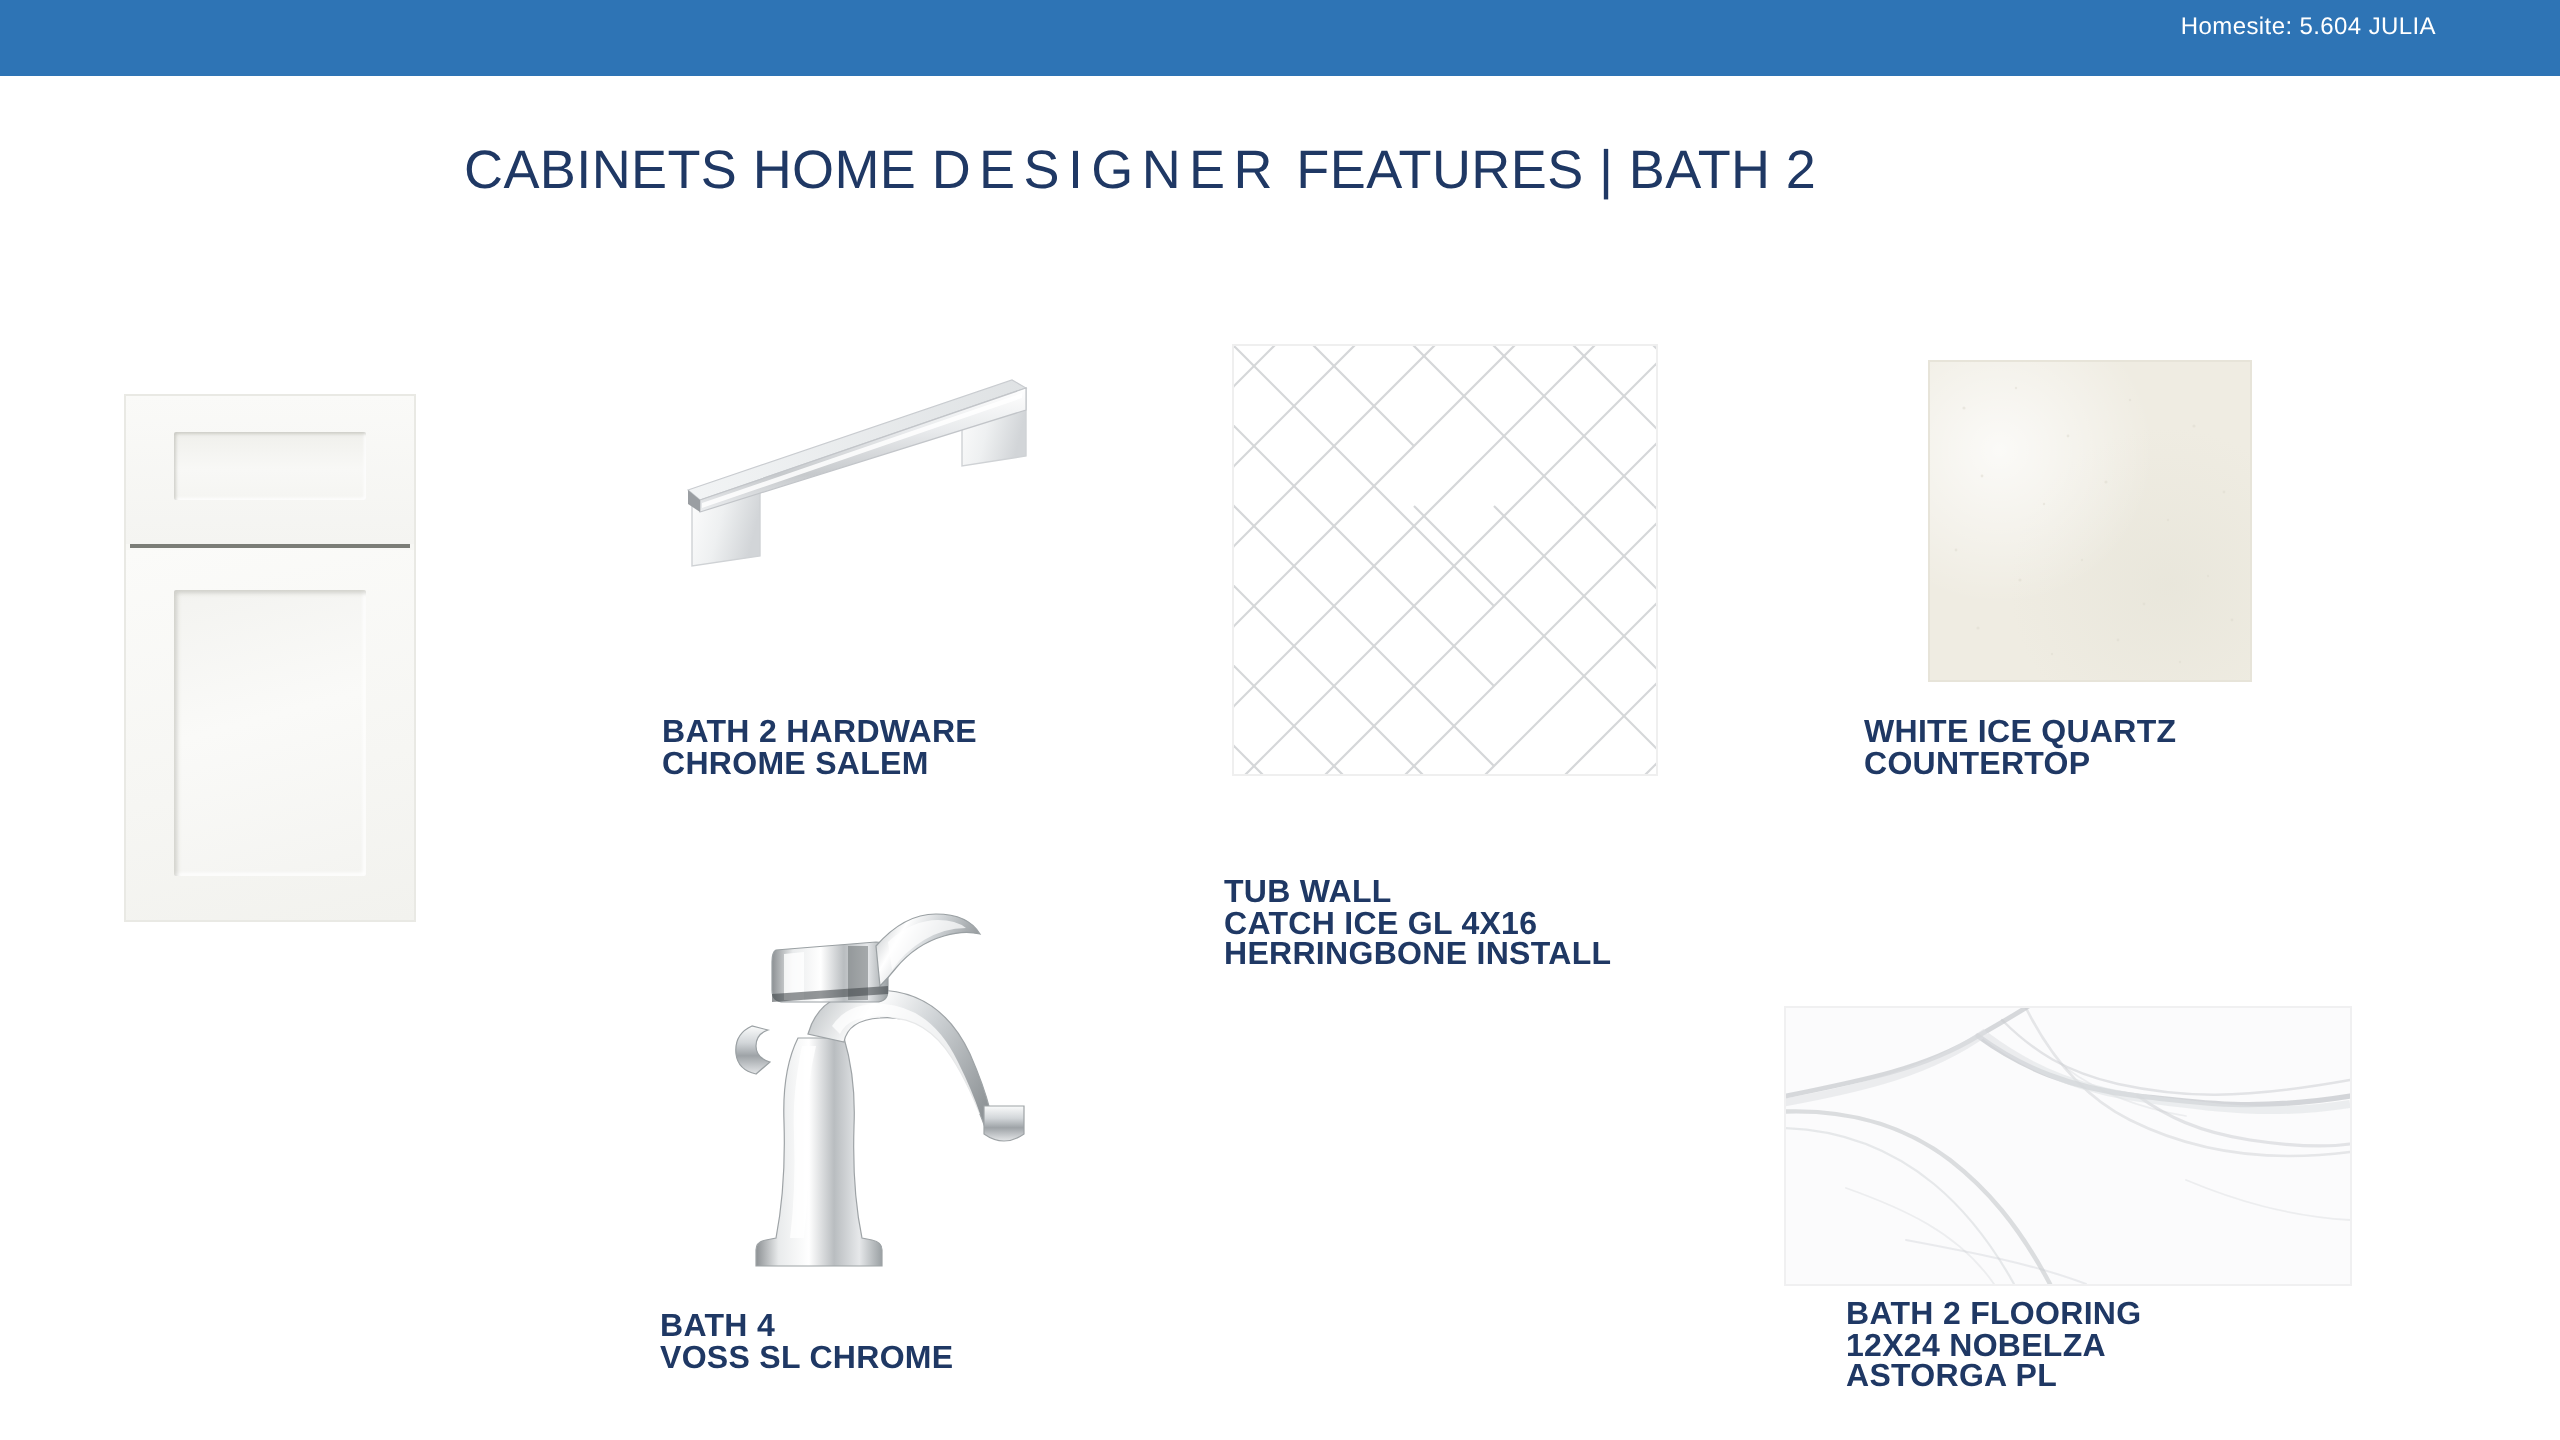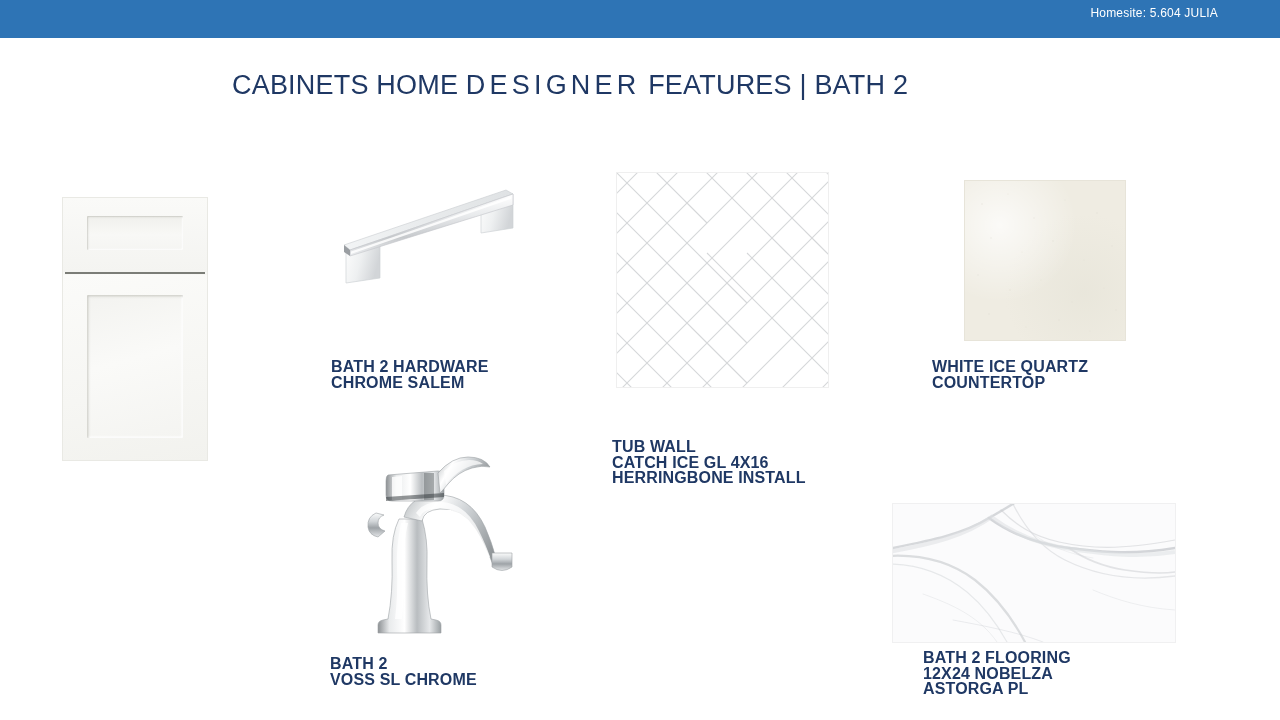--- a/index.html
+++ b/index.html
@@ -344,21 +344,21 @@
 
     <path d="M86,30 Q100,14 116,14 Q132,14 138,24 Q130,22 120,25 Q106,29 96,41 Q92,46 88,50 Z" fill="url(#chrC)" stroke="#9aa0a3" stroke-width="0.6"></path>
     <path d="M92,28 Q104,17 117,17 Q126,17 131,21 Q120,21 110,27 Q100,33 94,42 Z" fill="#ffffff" opacity="0.7"></path>
 
     <path d="M24,70 Q15,74 16,84 Q17,92 26,94 L33,88 Q26,86 26,80 Q26,74 32,72 Z" fill="url(#chrB)" stroke="#9aa0a3" stroke-width="0.6"></path>
 
     <path d="M34,54 L92,50 L92,54 L34,58 Z" fill="#3b4043" opacity="0.55"></path>
   </svg>
 </div>
 <div class="caption caption-faucet">
-  <div>BATH 2</div>
+  <div>BATH 4</div>
   <div>VOSS SL CHROME</div>
 </div>
 
 <div class="flooring">
   <svg width="282" height="138" viewBox="0 0 282 138">
     <rect width="282" height="138" fill="#fbfbfc"></rect>
     <g fill="none" stroke="#c9ccd0" stroke-linecap="round">
       <path d="M-5,45 C40,36 70,30 96,14 C110,6 120,0 126,-4" stroke-width="2.4" opacity="0.75"></path>
       <path d="M96,14 C118,30 142,40 176,44 C205,47 232,52 282,44" stroke-width="2.6" opacity="0.8"></path>
       <path d="M108,6 C124,22 140,32 166,38 C198,45 226,46 282,36" stroke-width="1.2" opacity="0.5"></path>

